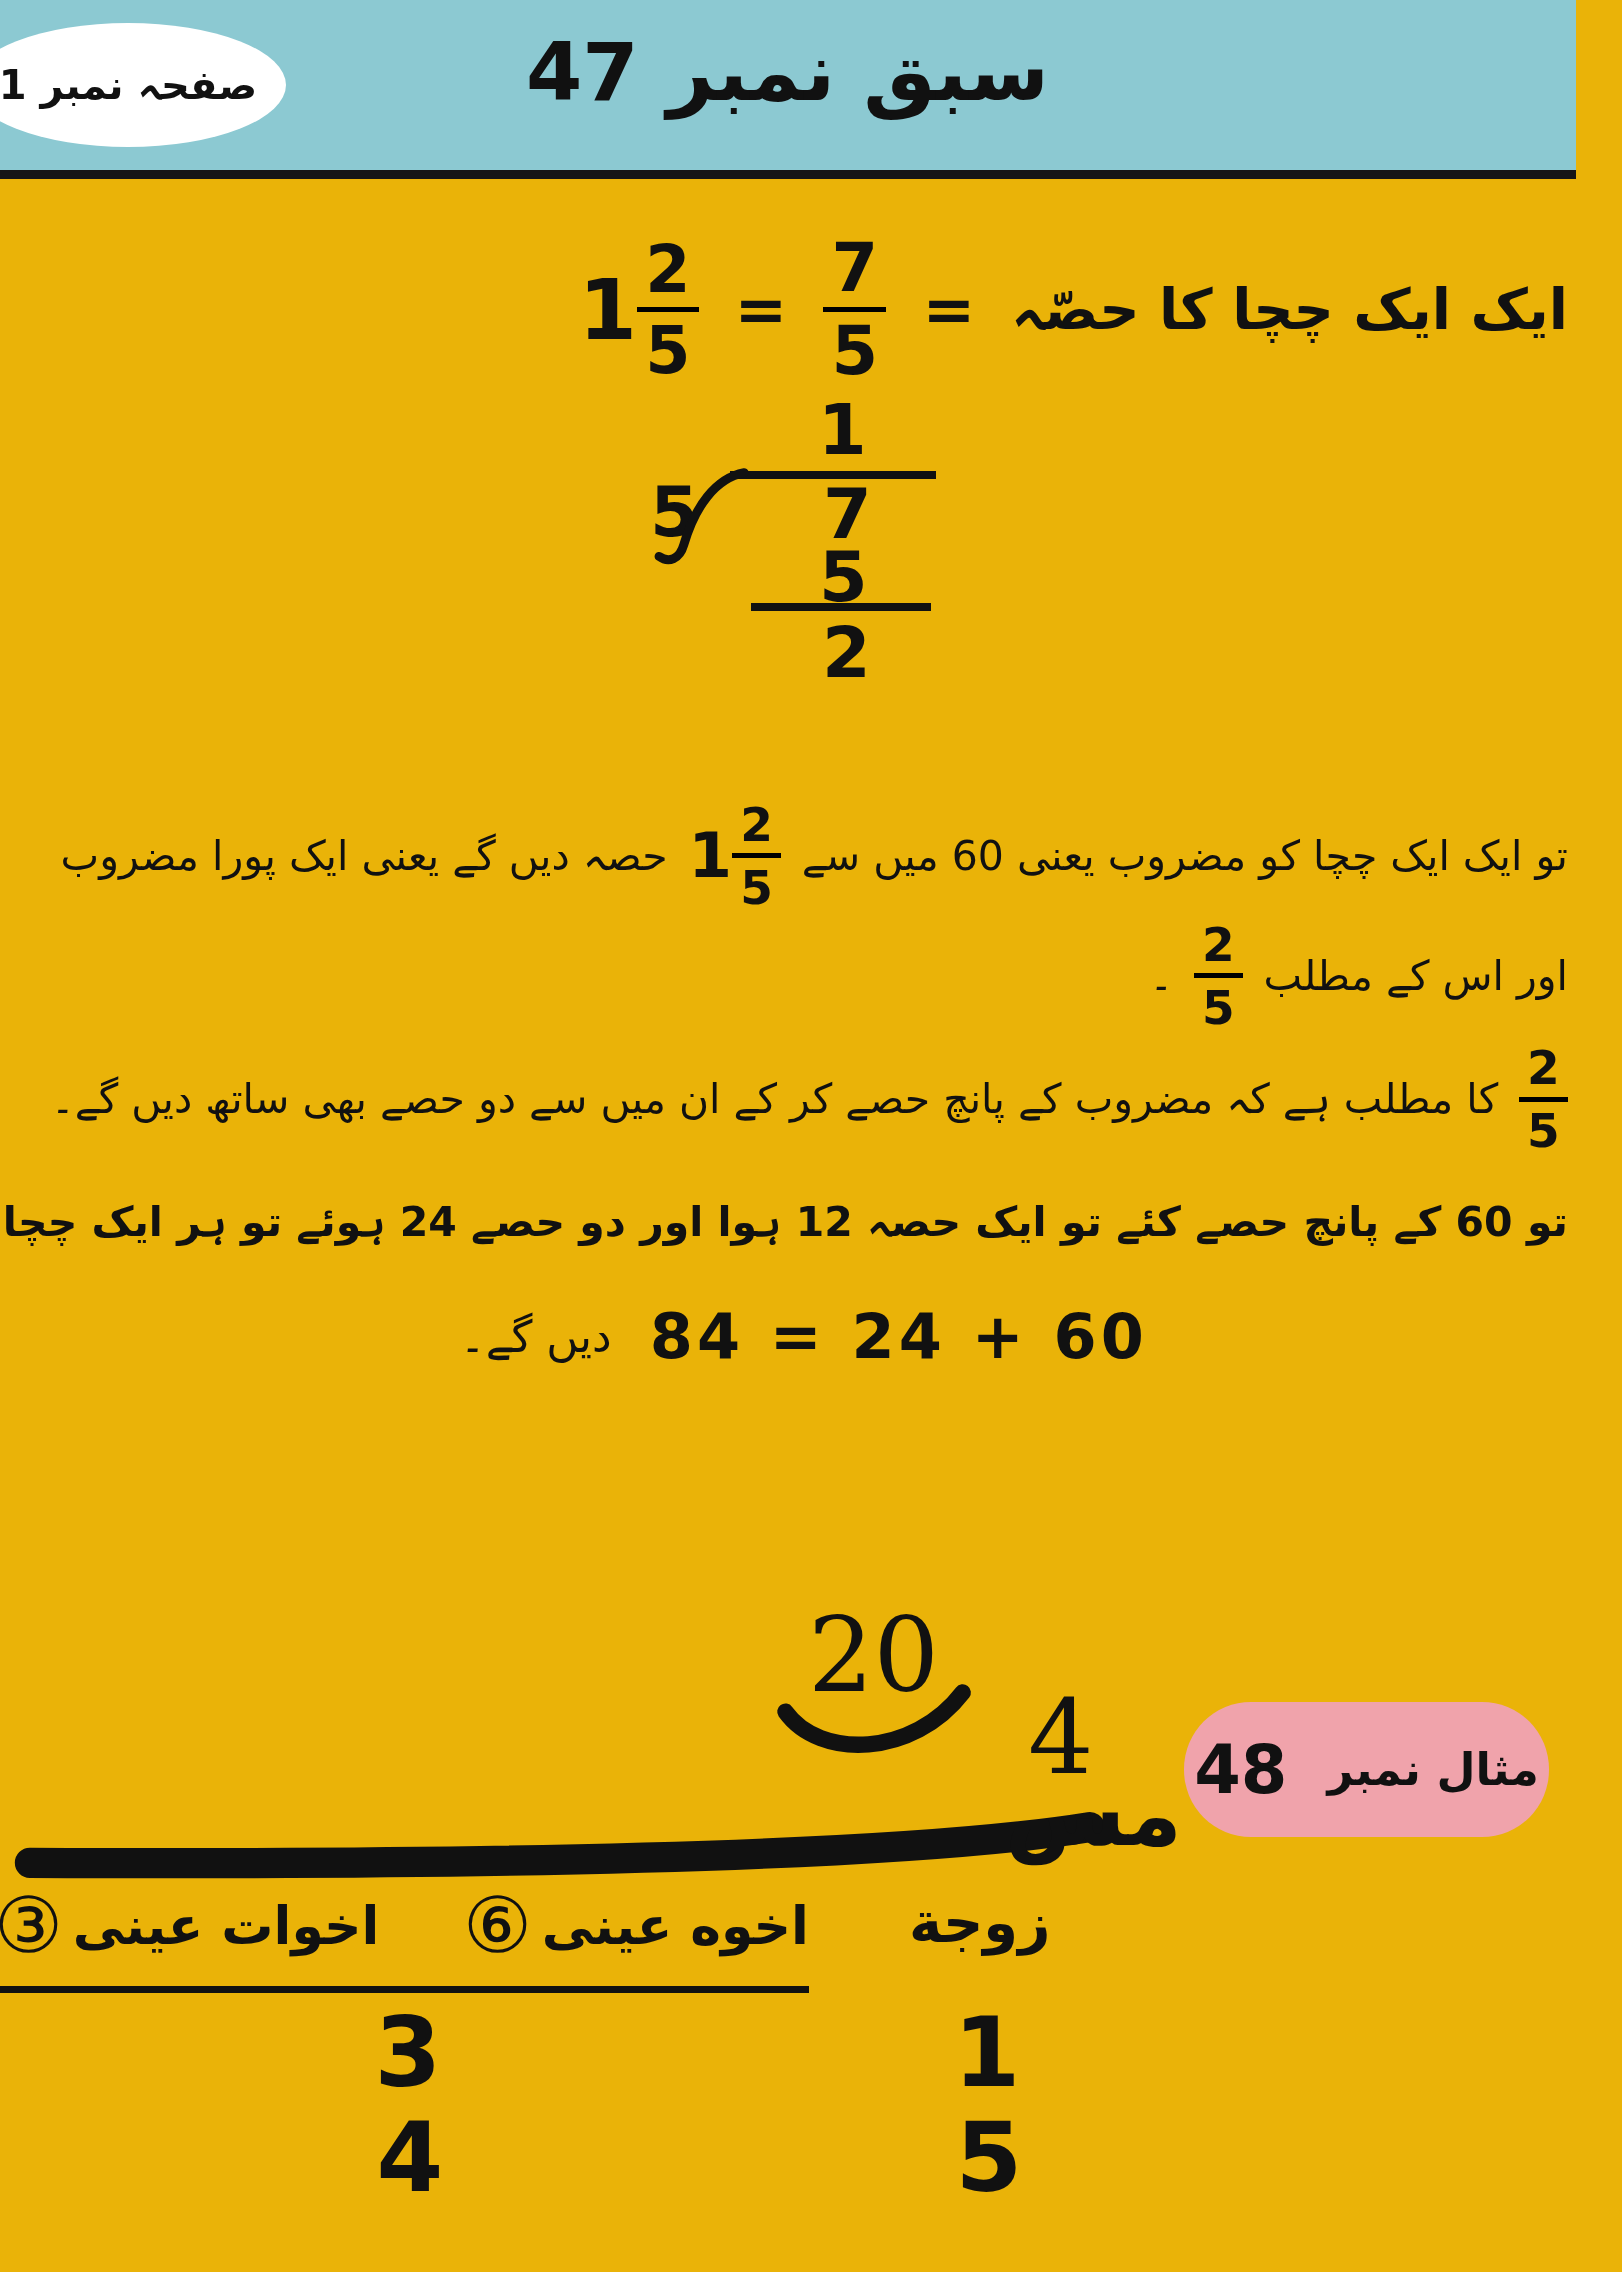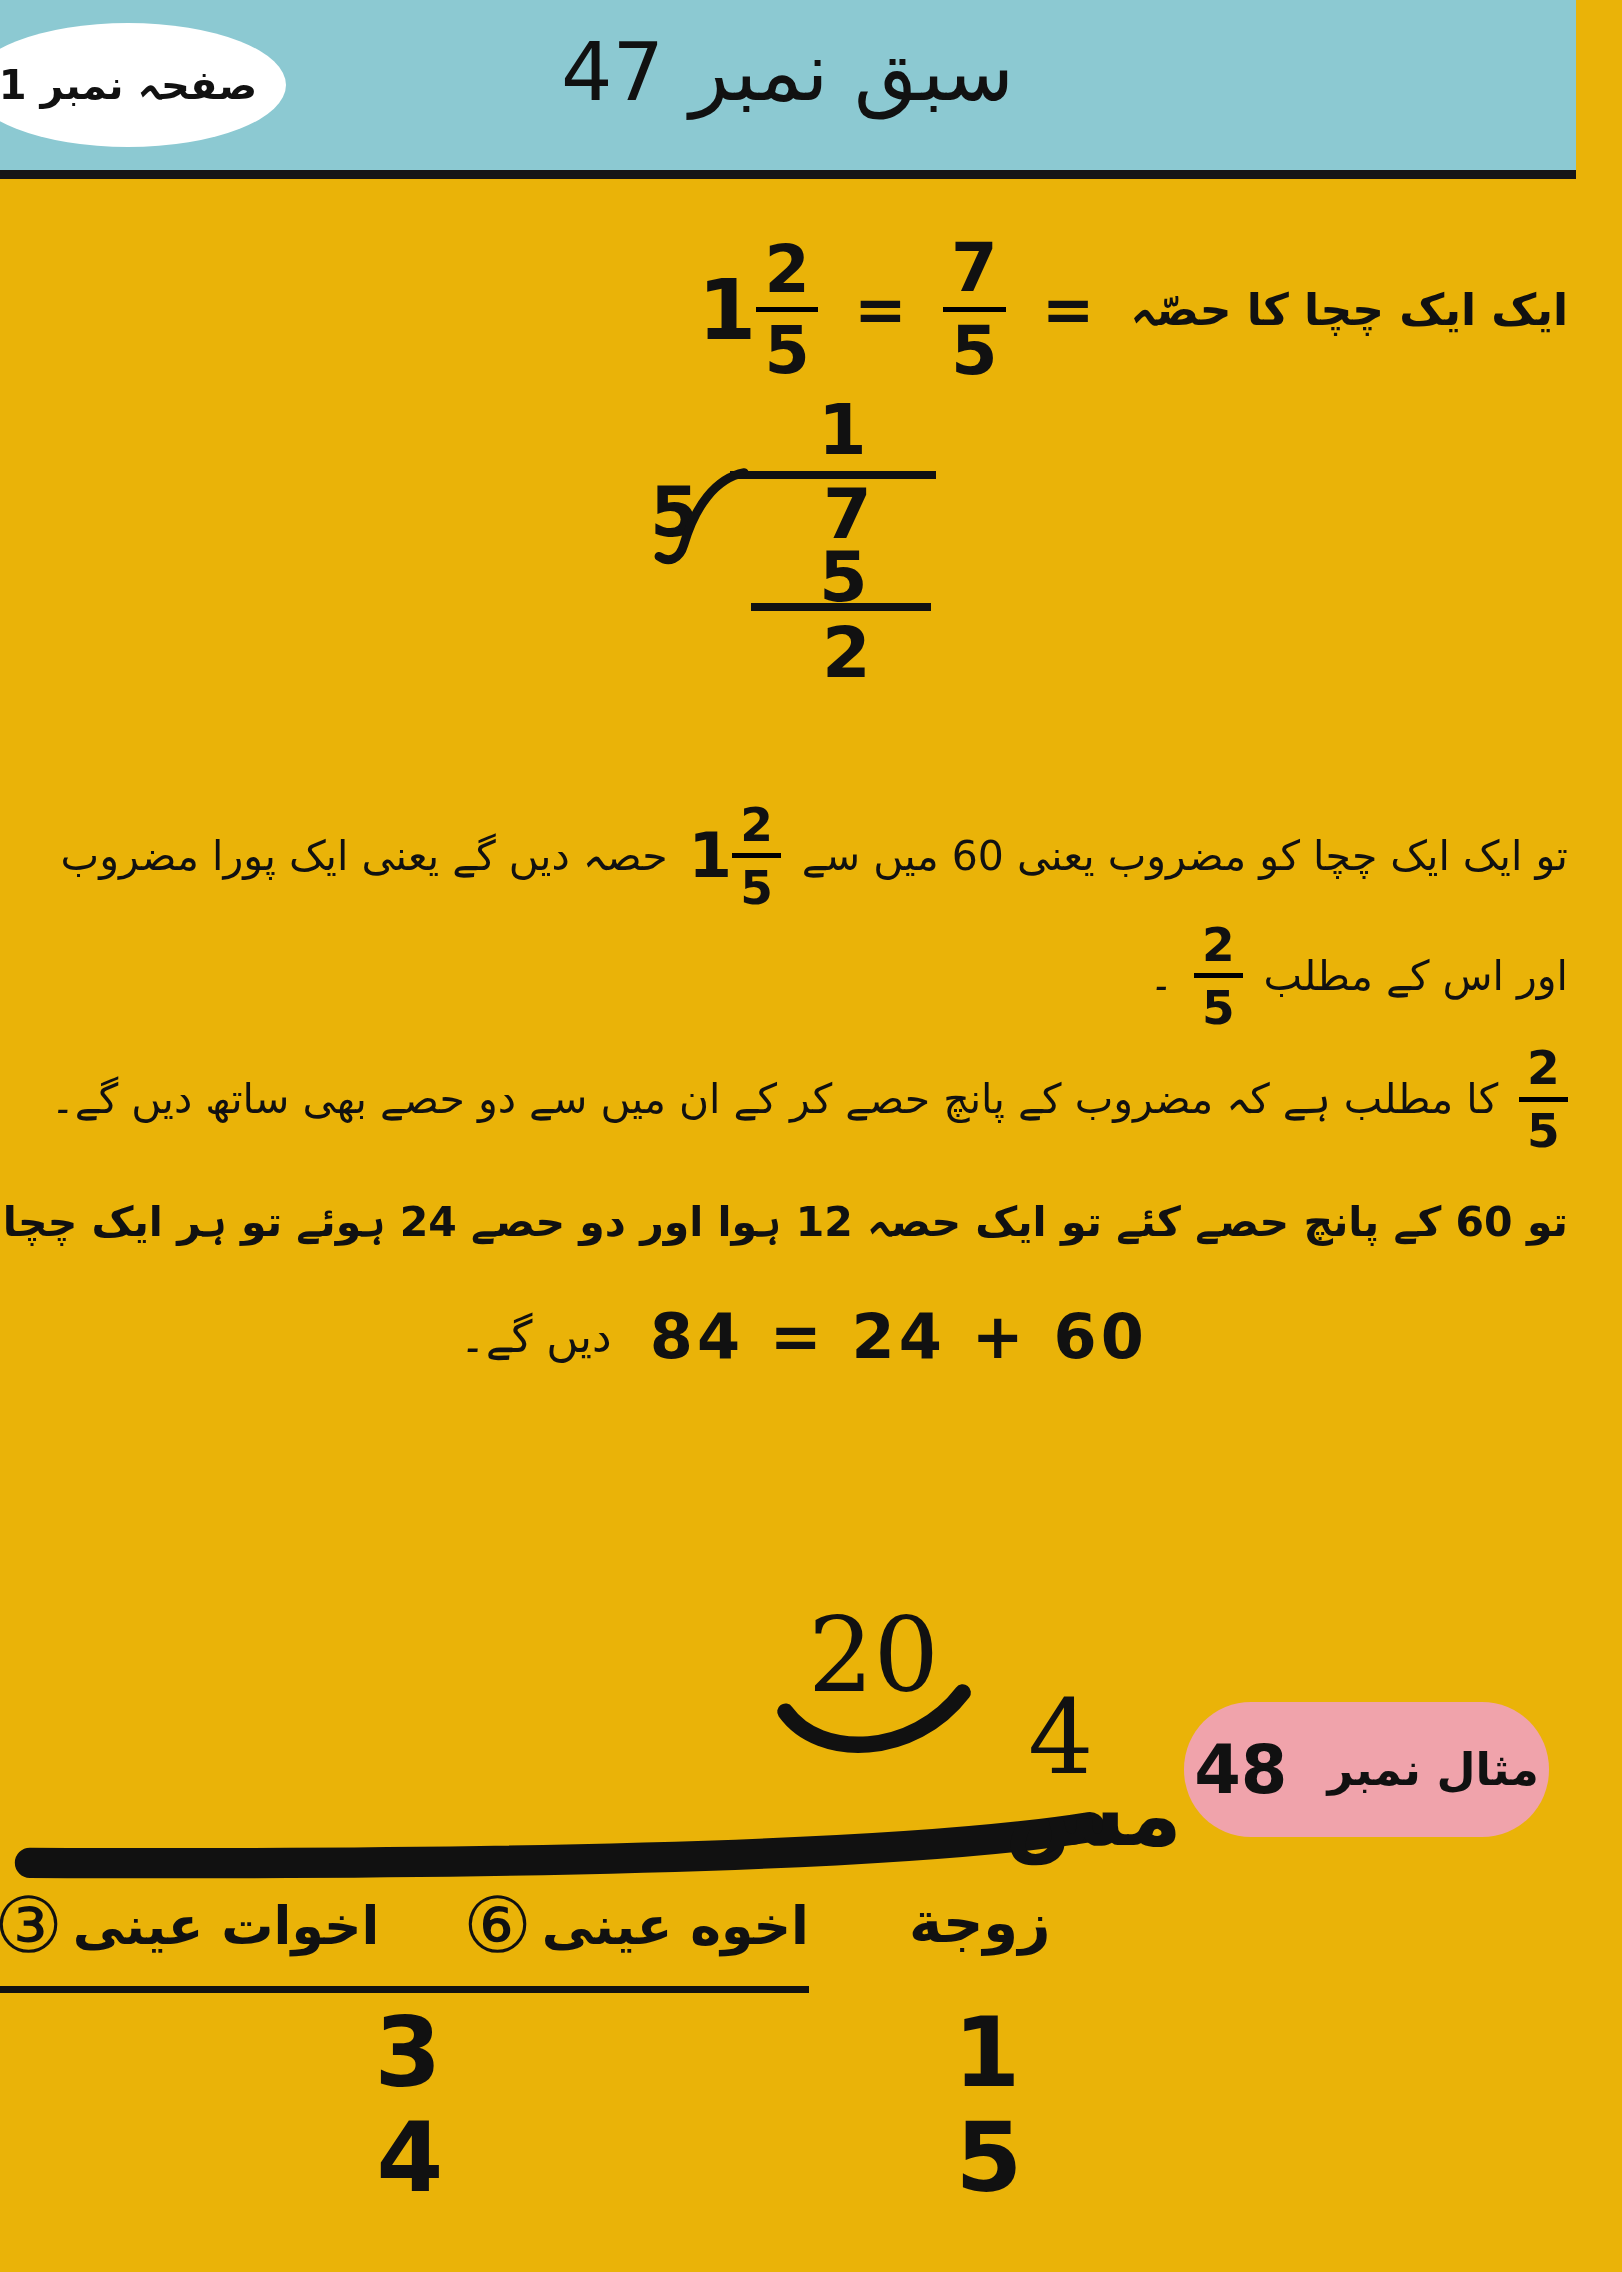--- a/index.html
+++ b/index.html
@@ -16,40 +16,40 @@
   
   .header-band{
     position:absolute;left:0;top:0;width:1623px;height:170px;
     background:#8cc9d2;
   }
   .header-rule{
     position:absolute;left:0;top:170px;width:1623px;height:9px;background:#161616;
   }
   .lesson-title{
     position:absolute;left:50%;top:25px;transform:translateX(-50%);
-    font-size:81px;font-weight:normal;white-space:nowrap;
+    font-size:81px;font-weight:bold;white-space:nowrap;
   }
   .page-badge{
     position:absolute;left:17px;top:23px;width:316px;height:124px;
     background:#ffffff;border-radius:50%;
     display:flex;align-items:center;justify-content:center;
     font-size:40px;font-weight:bold;white-space:nowrap;
   }
   
   .frac{display:inline-flex;flex-direction:column;align-items:center;line-height:1;font-weight:bold;}
   .frac .num{border-bottom:5.5px solid #000;padding:0 8.2px 5.5px;}
   .frac .den{padding-top:5.5px;}
   .mixed{display:inline-flex;align-items:center;direction:ltr;}
   .mixed .whole{font-weight:bold;line-height:1;}
   
   .top-eq{
     position:absolute;top:227px;right:54px;height:165px;
     display:flex;align-items:center;gap:36px;direction:rtl;white-space:nowrap;
   }
-  .top-eq .eq-label{font-size:44px;font-weight:bold;}
+  .top-eq .eq-label{font-size:56px;font-weight:bold;}
   .top-eq .eq-sign{font-size:63px;font-weight:bold;}
   .top-eq .frac{font-size:67px;}
   .top-eq .mixed .whole{font-size:84px;}
   .top-eq .mixed .frac{font-size:65px;}
   
   .division{position:absolute;left:652px;top:395px;width:426px;height:302px;direction:ltr;}
   .division .dnum{position:absolute;font-size:70px;font-weight:bold;line-height:1;}
   .division .dline{position:absolute;background:#111;height:7.6px;}
   
   .para{

